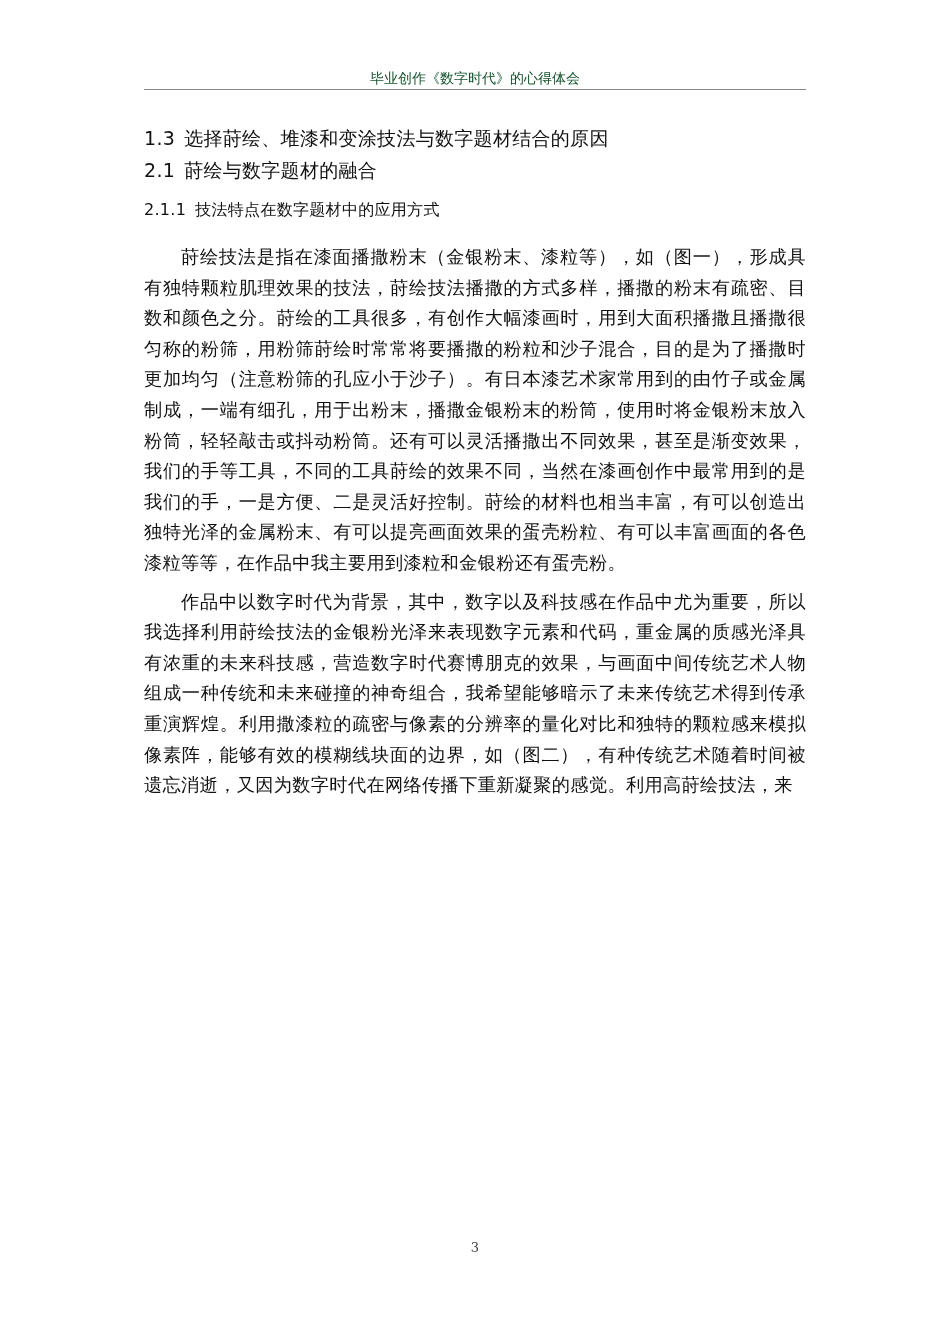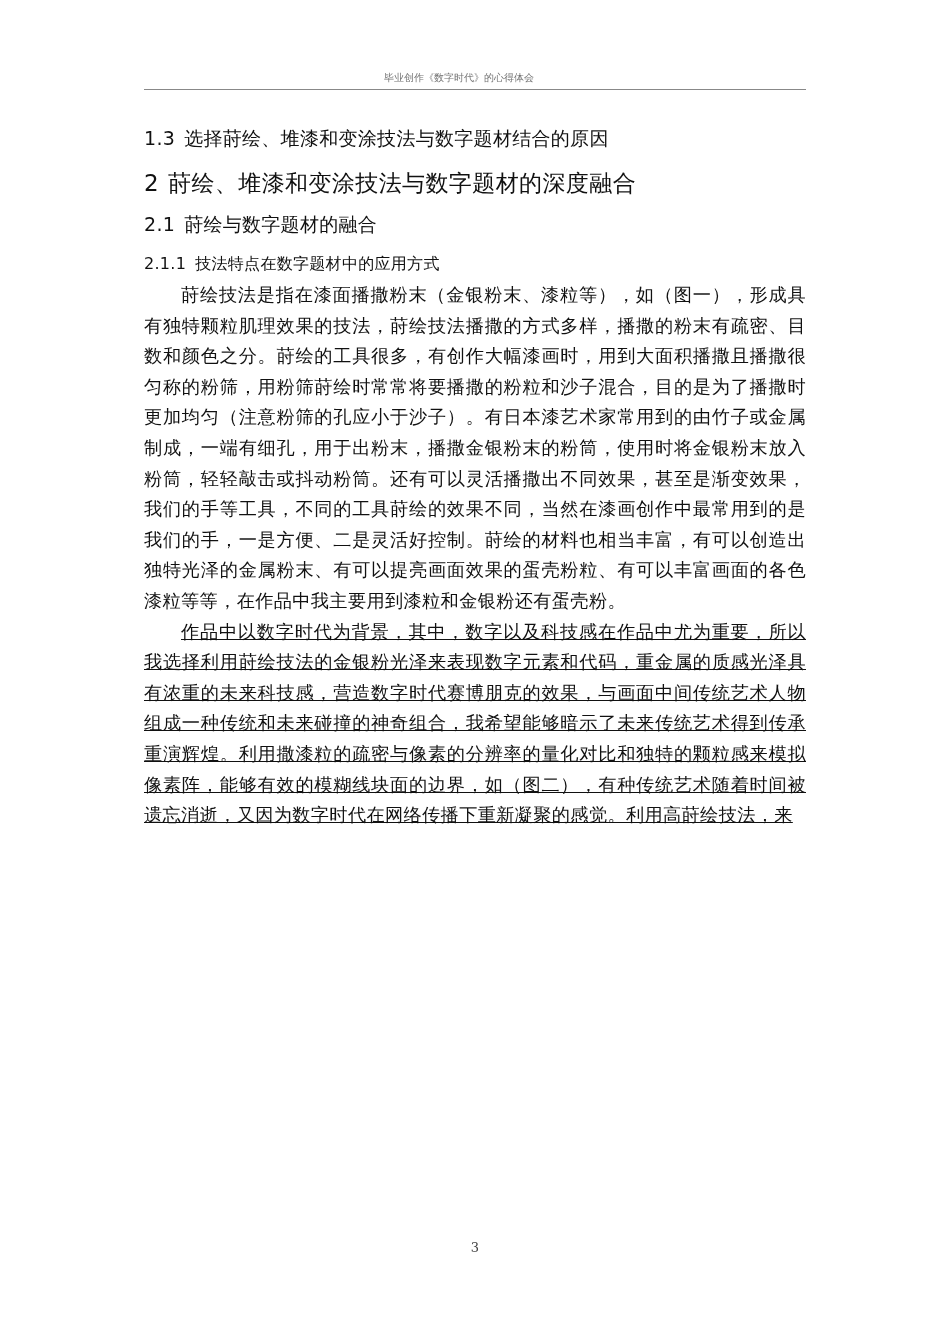--- a/index.html
+++ b/index.html
@@ -17,28 +17,28 @@
     }
     .page {
       position: absolute;
       left: 0;
       top: 0;
       width: 950px;
       height: 1344px;
     }
     .running-header {
       position: absolute;
-      left: 128px;
+      left: 144px;
       top: 68px;
       width: 662px;
       text-align: center;
       font-family: "DejaVu Sans", "Liberation Sans", sans-serif;
-      font-size: 10px;
+      font-size: 14px;
       line-height: 20px;
-      color: #737373;
+      color: #14532d;
     }
     .header-rule {
       position: absolute;
       left: 144px;
       top: 89px;
       width: 662px;
       height: 0;
       border-top: 1.5px solid #888;
     }
     .content {
@@ -79,21 +79,21 @@
       font-size: 19px;
       line-height: 28px;
       margin: 4px 0 14px 0;
       font-weight: normal;
       letter-spacing: 0.3px;
     }
     .h3 {
       font-family: "DejaVu Sans", "Liberation Sans", sans-serif;
       font-size: 16px;
       line-height: 24px;
-      margin: 8px 0 4px 0;
+      margin: 8px 0 20px 0;
       font-weight: normal;
       letter-spacing: 0.3px;
     }
     .num {
       margin-right: 9px;
     }
     .page-number {
       position: absolute;
       left: 0;
       width: 950px;
@@ -112,31 +112,28 @@
   <div class="running-header">毕业创作《数字时代》的心得体会</div>
   <div class="header-rule"></div>
 
   <div class="content">
 
 
     <div class="h2">
       <span class="num">1.3</span><span>选择莳绘、堆漆和变涂技法与数字题材结合的原因</span>
     </div>
 
-    <div class="h1">
-      <span class="num">2</span><span>莳绘、堆漆和变涂技法与数字题材的深度融合</span>
-    </div>
 
     <div class="h2b">
       <span class="num">2.1</span><span>莳绘与数字题材的融合</span>
     </div>
 
     <div class="h3">
       <span class="num">2.1.1</span><span>技法特点在数字题材中的应用方式</span>
     </div>
     <p class="para indent">莳绘技法是指在漆面播撒粉末（金银粉末、漆粒等），如（图一），形成具有独特颗粒肌理效果的技法，莳绘技法播撒的方式多样，播撒的粉末有疏密、目数和颜色之分。莳绘的工具很多，有创作大幅漆画时，用到大面积播撒且播撒很匀称的粉筛，用粉筛莳绘时常常将要播撒的粉粒和沙子混合，目的是为了播撒时更加均匀（注意粉筛的孔应小于沙子）。有日本漆艺术家常用到的由竹子或金属制成，一端有细孔，用于出粉末，播撒金银粉末的粉筒，使用时将金银粉末放入粉筒，轻轻敲击或抖动粉筒。还有可以灵活播撒出不同效果，甚至是渐变效果，我们的手等工具，不同的工具莳绘的效果不同，当然在漆画创作中最常用到的是我们的手，一是方便、二是灵活好控制。莳绘的材料也相当丰富，有可以创造出独特光泽的金属粉末、有可以提亮画面效果的蛋壳粉粒、有可以丰富画面的各色漆粒等等，在作品中我主要用到漆粒和金银粉还有蛋壳粉。</p>
-    <p class="para indent" style="margin-top:0;text-decoration:underline;">作品中以数字时代为背景，其中，数字以及科技感在作品中尤为重要，所以我选择利用莳绘技法的金银粉光泽来表现数字元素和代码，重金属的质感光泽具有浓重的未来科技感，营造数字时代赛博朋克的效果，与画面中间传统艺术人物组成一种传统和未来碰撞的神奇组合，我希望能够暗示了未来传统艺术得到传承重演辉煌。利用撒漆粒的疏密与像素的分辨率的量化对比和独特的颗粒感来模拟像素阵，能够有效的模糊线块面的边界，如（图二），有种传统艺术随着时间被遗忘消逝，又因为数字时代在网络传播下重新凝聚的感觉。利用高莳绘技法，来</p>
+    <p class="para indent" style="margin-top:8px;">作品中以数字时代为背景，其中，数字以及科技感在作品中尤为重要，所以我选择利用莳绘技法的金银粉光泽来表现数字元素和代码，重金属的质感光泽具有浓重的未来科技感，营造数字时代赛博朋克的效果，与画面中间传统艺术人物组成一种传统和未来碰撞的神奇组合，我希望能够暗示了未来传统艺术得到传承重演辉煌。利用撒漆粒的疏密与像素的分辨率的量化对比和独特的颗粒感来模拟像素阵，能够有效的模糊线块面的边界，如（图二），有种传统艺术随着时间被遗忘消逝，又因为数字时代在网络传播下重新凝聚的感觉。利用高莳绘技法，来</p>
 
   </div>
 
   <div class="page-number">3</div>
 
 </div>
 
 </body></html>

